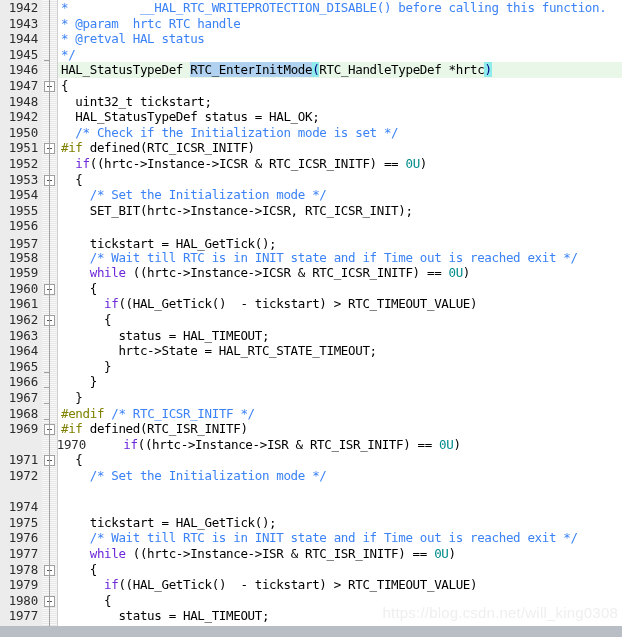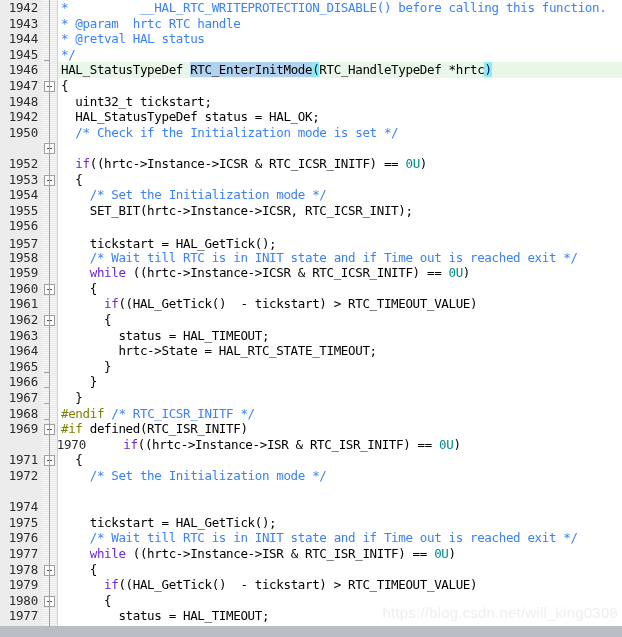--- a/index.html
+++ b/index.html
@@ -172,20 +172,21 @@
   <div class="code-layer" id="code-layer">
       <div class="row" style="position: absolute; left: 0px; top: 0px; width: 622px; padding-left: 40px;"><div class="lineno">1942</div><div class="code"><span class="cm">*          __HAL_RTC_WRITEPROTECTION_DISABLE() before calling this function.</span></div></div>
       <div class="row" style="position: absolute; left: 0px; top: 15.6px; width: 622px;"><div class="lineno">1943</div><div class="code"><span class="cm">* @param  hrtc RTC handle</span></div></div>
       <div class="row" style="position: absolute; left: 0px; top: 31.2px; width: 622px;"><div class="lineno">1944</div><div class="code"><span class="cm">* @retval HAL status</span></div></div>
       <div class="row" style="position: absolute; left: 0px; top: 46.8px; width: 622px;"><div class="lineno">1945</div><div class="code"><span class="cm">*/</span></div></div>
       <div class="row current" style="position: absolute; left: 0px; top: 62.4px; width: 622px;"><div class="hl"></div><div class="lineno">1946</div><div class="code"><span>HAL_StatusTypeDef </span><span class="sel">RTC_EnterInitMode</span><span class="brc">(</span><span>RTC_HandleTypeDef *hrtc</span><span class="brc">)</span></div></div>
       <div class="row" style="position: absolute; left: 0px; top: 78px; width: 622px;"><div class="lineno">1947</div><div class="code"><span>{</span></div></div>
       <div class="row" style="position: absolute; left: 0px; top: 93.6px; width: 622px;"><div class="lineno">1948</div><div class="code"><span>  uint32_t tickstart;</span></div></div>
       <div class="row" style="position: absolute; left: 0px; top: 109.2px; width: 622px;"><div class="lineno">1942</div><div class="code"><span>  HAL_StatusTypeDef status = HAL_OK;</span></div></div>
       <div class="row" style="position: absolute; left: 0px; top: 124.8px; width: 622px;"><div class="lineno">1950</div><div class="code"><span>  </span><span class="cm">/* Check if the Initialization mode is set */</span></div></div>
+      <div class="row" style="position: absolute; left: 0px; top: 140.4px; width: 622px;"><div class="lineno">1951</div><div class="code"><span class="pp">#if</span><span> defined(RTC_ICSR_INITF)</span></div></div>
       <div class="row" style="position: absolute; left: 0px; top: 156px; width: 622px;"><div class="lineno">1952</div><div class="code"><span>  </span><span class="kw">if</span><span>((hrtc-&gt;Instance-&gt;ICSR &amp; RTC_ICSR_INITF) == </span><span class="num">0U</span><span>)</span></div></div>
       <div class="row" style="position: absolute; left: 0px; top: 171.6px; width: 622px;"><div class="lineno">1953</div><div class="code"><span>  {</span></div></div>
       <div class="row" style="position: absolute; left: 0px; top: 187.2px; width: 622px;"><div class="lineno">1954</div><div class="code"><span>    </span><span class="cm">/* Set the Initialization mode */</span></div></div>
       <div class="row" style="position: absolute; left: 0px; top: 202.8px; width: 622px;"><div class="lineno">1955</div><div class="code"><span>    SET_BIT(hrtc-&gt;Instance-&gt;ICSR, RTC_ICSR_INIT);</span></div></div>
       <div class="row" style="position: absolute; left: 0px; top: 218.4px; width: 622px;"><div class="lineno">1956</div><div class="code"><span></span></div></div>
       <div class="row" style="position: absolute; left: 0px; top: 236px; width: 496px;"><div class="lineno">1957</div><div class="code"><span>    tickstart = HAL_GetTick();</span></div></div>
       <div class="row" style="position: absolute; left: 0px; top: 249.6px; width: 622px;"><div class="lineno">1958</div><div class="code"><span>    </span><span class="cm">/* Wait till RTC is in INIT state and if Time out is reached exit */</span></div></div>
       <div class="row" style="position: absolute; left: 0px; top: 265.2px; width: 622px;"><div class="lineno">1959</div><div class="code"><span>    </span><span class="kw">while</span><span> ((hrtc-&gt;Instance-&gt;ICSR &amp; RTC_ICSR_INITF) == </span><span class="num">0U</span><span>)</span></div></div>
       <div class="row" style="position: absolute; left: 0px; top: 280.8px; width: 622px;"><div class="lineno">1960</div><div class="code"><span>    {</span></div></div>
       <div class="row" style="position: absolute; left: 0px; top: 296.4px; width: 622px;"><div class="lineno">1961</div><div class="code"><span>      </span><span class="kw">if</span><span>((HAL_GetTick()  - tickstart) &gt; RTC_TIMEOUT_VALUE)</span></div></div>

